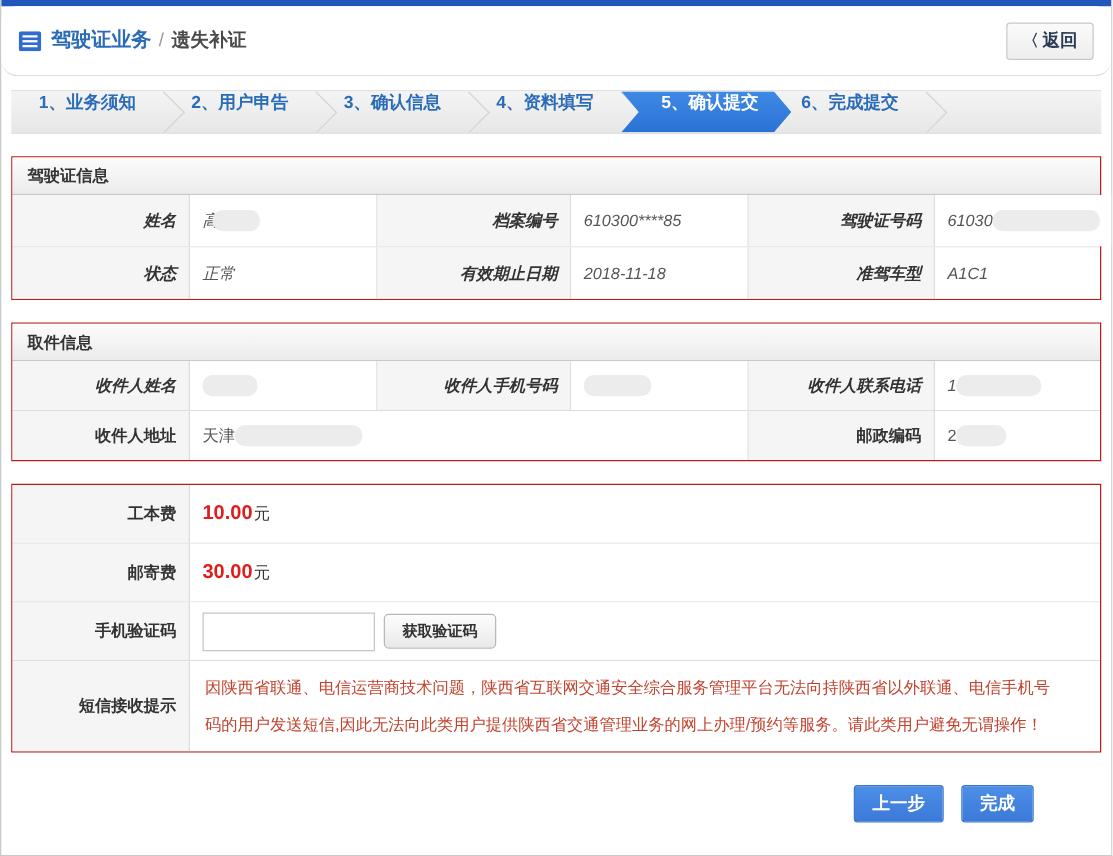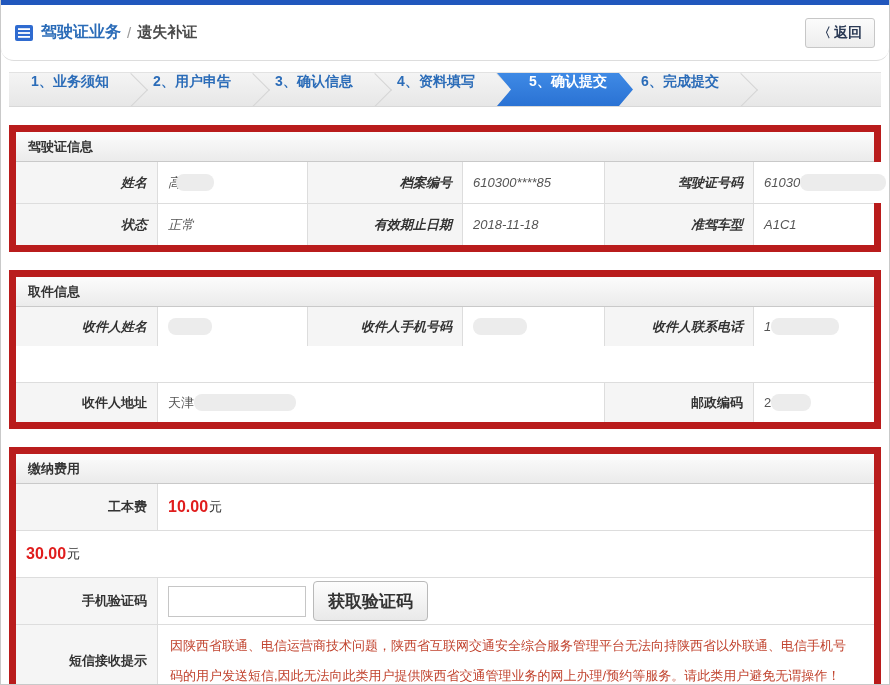--- a/index.html
+++ b/index.html
@@ -57,32 +57,32 @@
     background: linear-gradient(#3f8ae5, #2a72d4);
     color: #fff; z-index: 2; width: 136px; margin-right: -14px;
     clip-path: polygon(0 0, calc(100% - 14px) 0, 100% 50%, calc(100% - 14px) 100%, 0 100%, 14px 50%);
   }
   .step.active .step-label { margin-left: 6px; }
   .steps-filler { flex: 1; }
 
   
   .section {
     margin: 18px 8px 0 8px; background: #fff;
-    border: 7px solid #b91c1c;
+    border: 1px solid #b91c1c;
   }
   .sec-header {
     height: 30px; line-height: 29px; padding-left: 12px;
     background: linear-gradient(#fcfcfc, #ebebeb);
     border-bottom: 1px solid #c9c9c9;
     font-size: 13px; font-weight: bold; color: #333;
   }
   .trow { display: grid; }
   .trow + .trow { border-top: 1px solid #ddd; }
   .cols6 { grid-template-columns: 142px 150px 155px 142px 149px 1fr; font-style: italic; }
-  .cols4 { grid-template-columns: 142px 447px 149px 1fr; margin-top: 36px; }
+  .cols4 { grid-template-columns: 142px 447px 149px 1fr; }
   .cols2 { grid-template-columns: 142px 1fr; }
   .cell {
     display: flex; align-items: center; min-height: 41px;
     padding: 0 10px; font-size: 13px; border-right: 1px solid #ddd;
   }
   .cell:last-child { border-right: none; }
   .cell.lbl {
     background: #f5f5f5; justify-content: flex-end; text-align: right;
     font-weight: bold; color: #333;
   }
@@ -100,24 +100,24 @@
 
   
   .amount { color: #e01d1d; font-weight: bold; font-size: 16px; }
   .unit { color: #333; font-size: 13px; margin-left: 1px; }
 
   .code-input {
     width: 138px; height: 31px; border: 1px solid #c6c6c6;
     background: #fff; margin-right: 7px; padding: 0 6px; font-size: 13px;
   }
   .code-btn {
-    height: 40px; padding: 0 14px;
+    height: 28px; padding: 0 14px;
     background: linear-gradient(#fdfdfd, #e9e9e9);
     border: 1px solid #b9b9b9; border-radius: 4px;
-    font-size: 17px; font-weight: bold; color: #333; cursor: pointer;
+    font-size: 12px; font-weight: bold; color: #333; cursor: pointer;
     font-family: inherit;
   }
   .notice-text {
     color: #c1432e; font-size: 13px; line-height: 30px;
     padding: 6px 18px 6px 2px;
   }
 
   
   .footer {
     margin-top: 26px; display: flex; justify-content: flex-end;
@@ -238,29 +238,29 @@
       </div>
       <div class="cell lbl">邮政编码</div>
       <div class="cell val">
         <span>2</span>
         <span class="blob" style="width:40px"></span>
       </div>
     </div>
   </div>
 
   <div class="section fees">
-    <div class="sec-header">缴纳费用</div>
     <div class="trow cols2">
       <div class="cell lbl">工本费</div>
       <div class="cell val">
         <span class="amount">10.00</span>
         <span class="unit">元</span>
       </div>
     </div>
     <div class="trow cols2">
+      <div class="cell lbl">邮寄费</div>
       <div class="cell val">
         <span class="amount">30.00</span>
         <span class="unit">元</span>
       </div>
     </div>
     <div class="trow cols2">
       <div class="cell lbl">手机验证码</div>
       <div class="cell val">
         <input class="code-input" type="text" value="" style="">
         <button class="code-btn">获取验证码</button>

